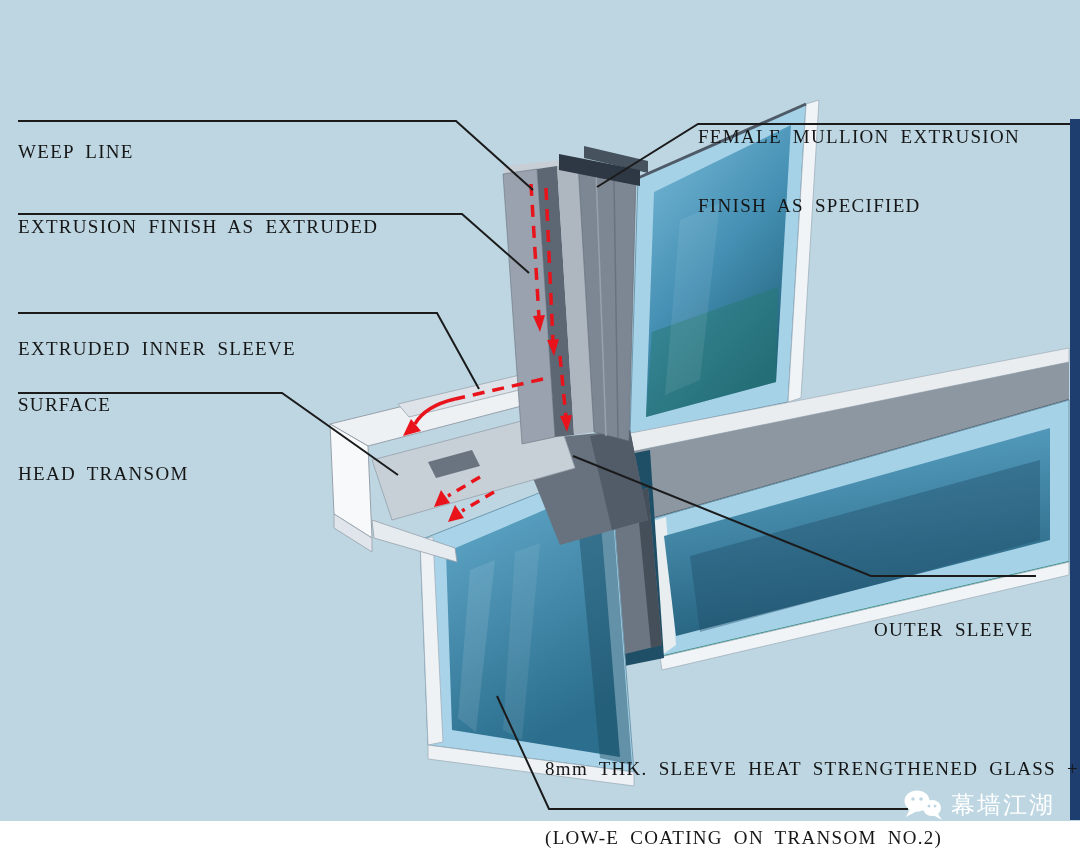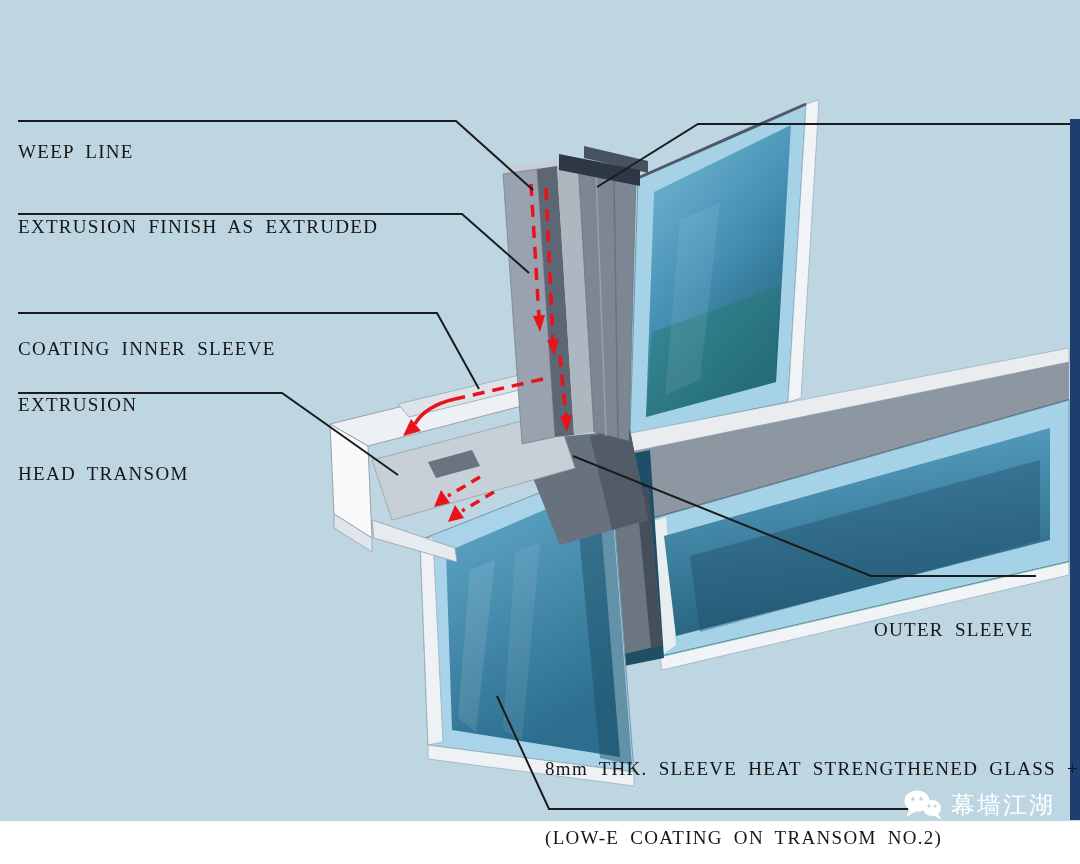--- a/index.html
+++ b/index.html
@@ -156,31 +156,35 @@
 
     <rect x="1070" y="119" width="10" height="701" fill="#1d3e6f"></rect>
 
     <rect x="0" y="821" width="1080" height="43" fill="#ffffff"></rect>
   </svg>
 
   <div class="lbl" style="left:18px;top:94px;">
     <div>WEEP LINE</div>
   </div>
 
+  <div class="lbl" style="left:698px;top:79px;">
+    <div>FEMALE MULLION EXTRUSION</div>
+    <div>FINISH AS SPECIFIED</div>
+  </div>
 
   <div class="lbl" style="left:18px;top:169px;">
     <div>EXTRUSION FINISH AS EXTRUDED</div>
   </div>
 
   <div class="lbl" style="left:18px;top:291px;">
-    <div>COATING INNER SLEEVE</div>
+    <div>EXTRUDED INNER SLEEVE</div>
   </div>
 
   <div class="lbl" style="left:18px;top:347px;">
-    <div>EXTRUSION</div>
+    <div>SURFACE</div>
     <div>HEAD TRANSOM</div>
   </div>
 
   <div class="lbl" style="left:874px;top:572px;">
     <div>OUTER SLEEVE</div>
   </div>
 
   <div class="lbl" style="left:545px;top:711px;">
     <div>8mm THK. SLEEVE HEAT STRENGTHENED GLASS +</div>
     <div>(LOW-E COATING ON TRANSOM NO.2)</div>

